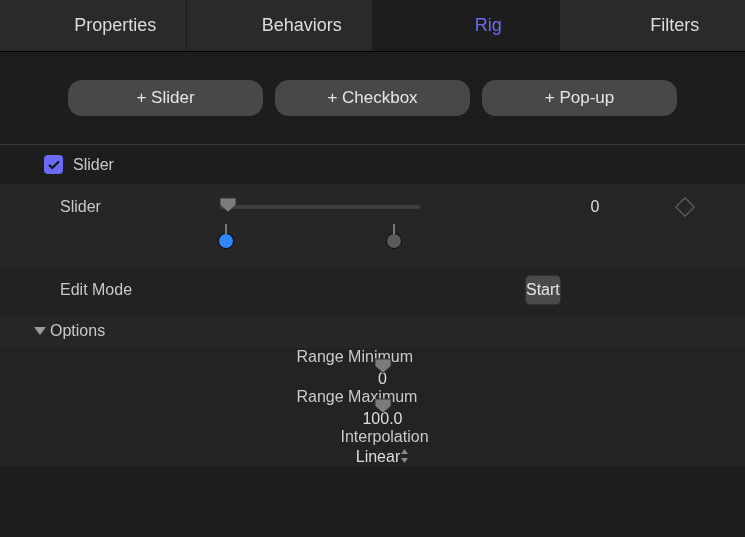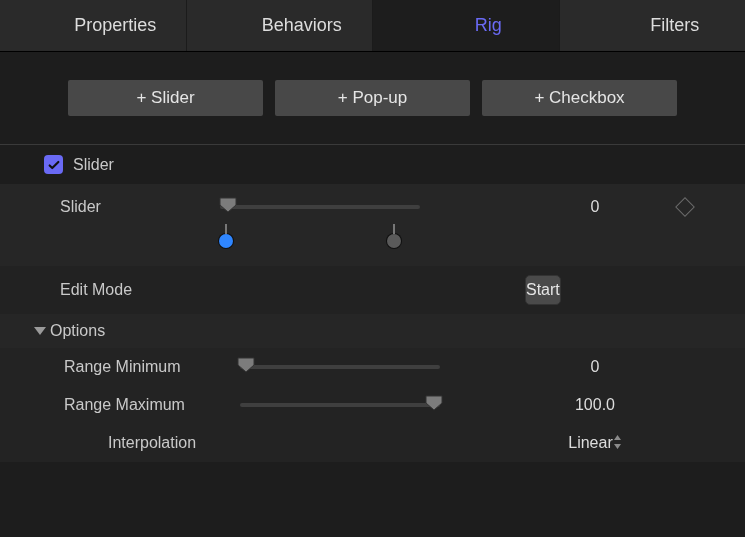--- a/index.html
+++ b/index.html
@@ -6,21 +6,21 @@
   body { background:#1d1d1d; width:745px; height:537px; overflow:hidden; color:#c9c9c9; font-size:16px; }
 
   
   .tabs { display:flex; height:52px; background:#2a2a2a; border-bottom:1px solid #000; }
   .tab { flex:1; display:flex; align-items:center; justify-content:center; border-right:1px solid #1b1b1b; color:#ddd; cursor:pointer; font-size:18px;padding-left:45px; }
   .tab:last-child { border-right:none; }
   .tab.active { background:#1d1d1d; color:#6a6af5; }
 
   
   .btnbar { display:flex; gap:12px; padding:28px 68px 24px; justify-content:center; }
-  .pillbtn { flex:1; height:36px; background:#484848; border:none; border-radius:2px; color:#e5e5e5; font-size:17px; display:flex; align-items:center; justify-content:center; cursor:pointer; }
+  .pillbtn { flex:1; height:36px; background:#484848; border:none; border-radius:14px; color:#e5e5e5; font-size:17px; display:flex; align-items:center; justify-content:center; cursor:pointer; }
 
   .divider { height:1px; background:#3a3a3a; margin:4px 0 0; }
 
   
   .sec-header { display:flex; align-items:center; gap:10px; padding:10px 44px; }
   .checkbox { width:19px; height:19px; border-radius:4px; background:#6a6af5; display:flex; align-items:center; justify-content:center; cursor:pointer; }
   .checkbox svg { width:14px; height:14px; }
 
   
   .panel { background:#262626; }
@@ -51,37 +51,37 @@
   .dark-row { background:#222; }
 
   .startbtn { height:30px; padding:0 0; background:#4a4a4a; border:1px solid #333; border-radius:5px; color:#e6e6e6; font-size:16px; cursor:pointer; }
 
   .option-hdr { display:flex; align-items:center; gap:4px; padding:8px 34px 8px 34px; background:#262626; }
   .disclose { width:0; height:0; border-left:6px solid transparent; border-right:6px solid transparent; border-top:8px solid #9a9a9a; cursor:pointer; }
 
   .popup { display:inline-flex; align-items:center; gap:0; color:#ddd; cursor:pointer; }
   .popup-caret { font-size:12px; color:#888; line-height:1; }
 
-  .subrows .row { background:#232323; min-height:38px; }
+  .subrows .row { background:#232323; min-height:38px;flex-direction:column; }
   .subrows .row-label { padding-left:4px; }
 </style>
 </head>
 <body>
 
 <div class="tabs">
   <div class="tab">Properties</div>
   <div class="tab">Behaviors</div>
   <div class="tab active">Rig</div>
   <div class="tab">Filters</div>
 </div>
 
 <div class="btnbar">
   <button class="pillbtn">+ Slider</button>
+  <button class="pillbtn">+ Checkbox</button>
   <button class="pillbtn">+ Pop-up</button>
-  <button class="pillbtn">+ Checkbox</button>
 </div>
 
 <div class="divider"></div>
 
 <div class="sec-header">
   <div class="checkbox">
     <svg viewBox="0 0 16 16">
         <path d="M3 8.5l3 3 7-7" stroke="#111" stroke-width="2.4" fill="none" stroke-linecap="round" stroke-linejoin="round"></path>
       </svg>
   </div>

